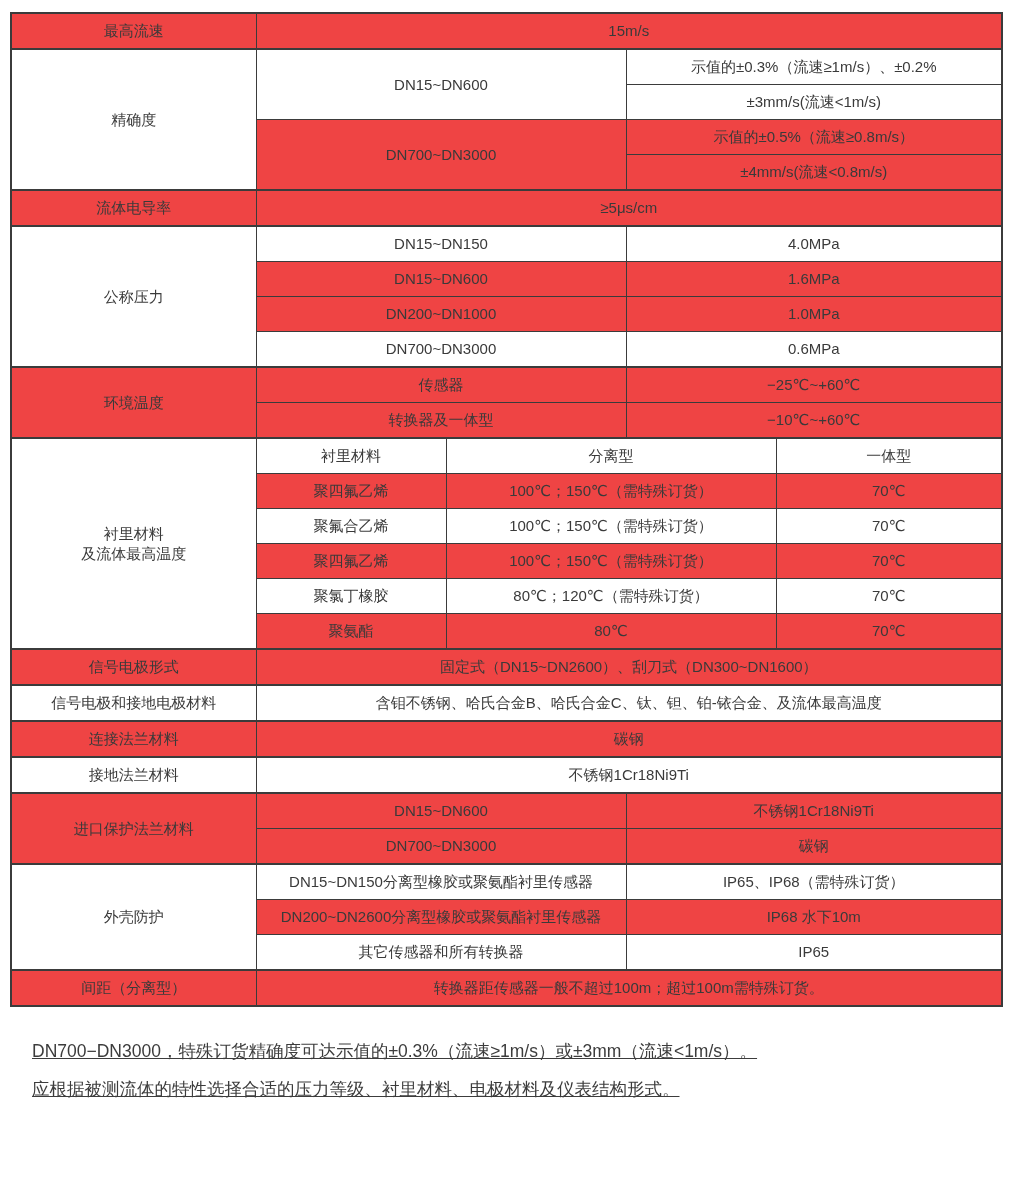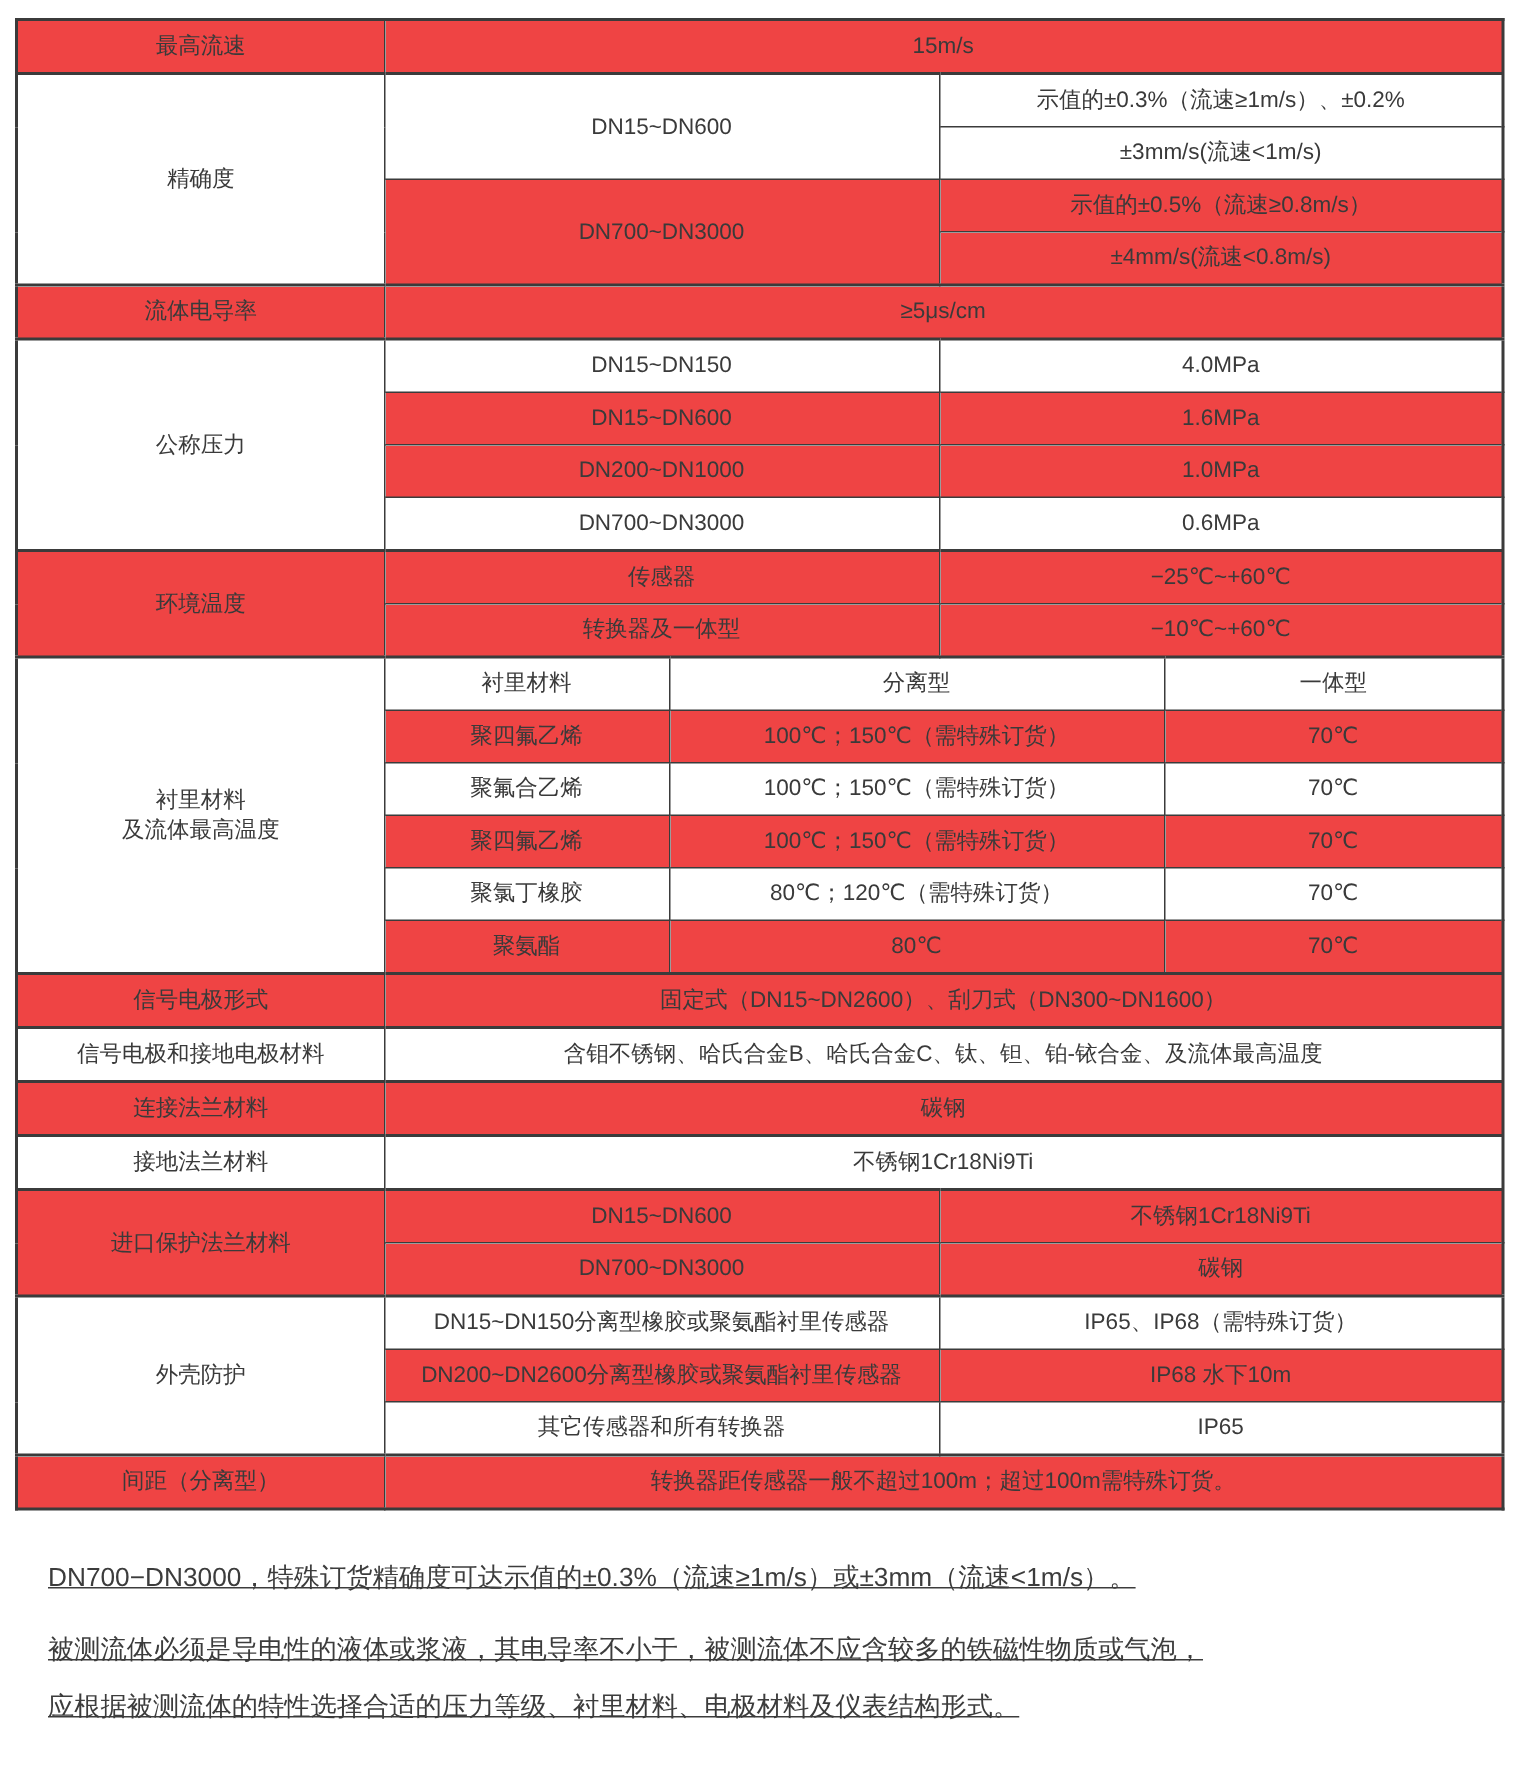--- a/index.html
+++ b/index.html
@@ -198,15 +198,14 @@
 
   <tr class="sec">
     <td class="g">间距（分离型）</td>
     <td class="g" colspan="4">转换器距传感器一般不超过100m；超过100m需特殊订货。</td>
   </tr>
 </tbody>
   </table>
 
 <div class="notes">
   <p>DN700−DN3000，特殊订货精确度可达示值的±0.3%（流速≥1m/s）或±3mm（流速&lt;1m/s）。</p>
-  <p class="block2">被测流体必须是导电性的液体或浆液，其电导率不小于，被测流体不应含较多的铁磁性物质或气泡，</p>
   <p>应根据被测流体的特性选择合适的压力等级、衬里材料、电极材料及仪表结构形式。</p>
 </div>
 
 </body></html>

